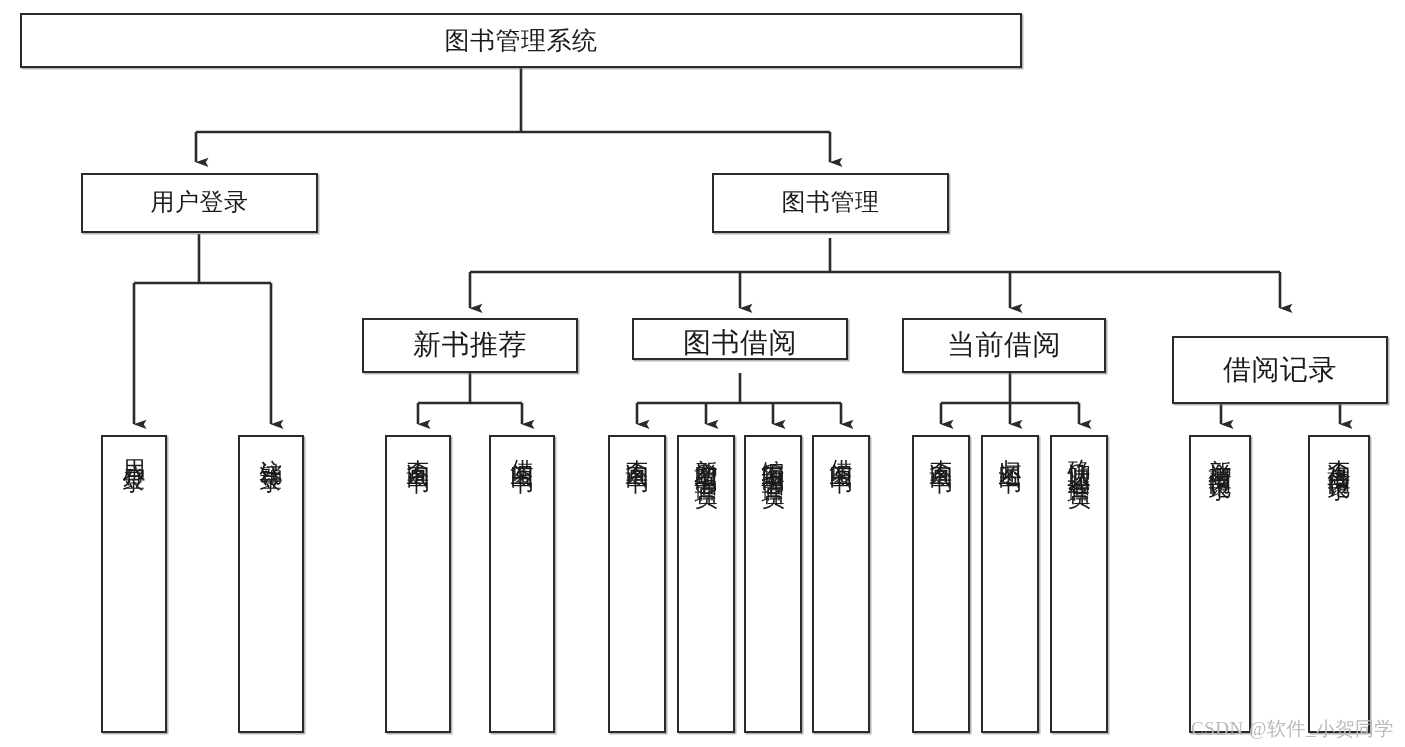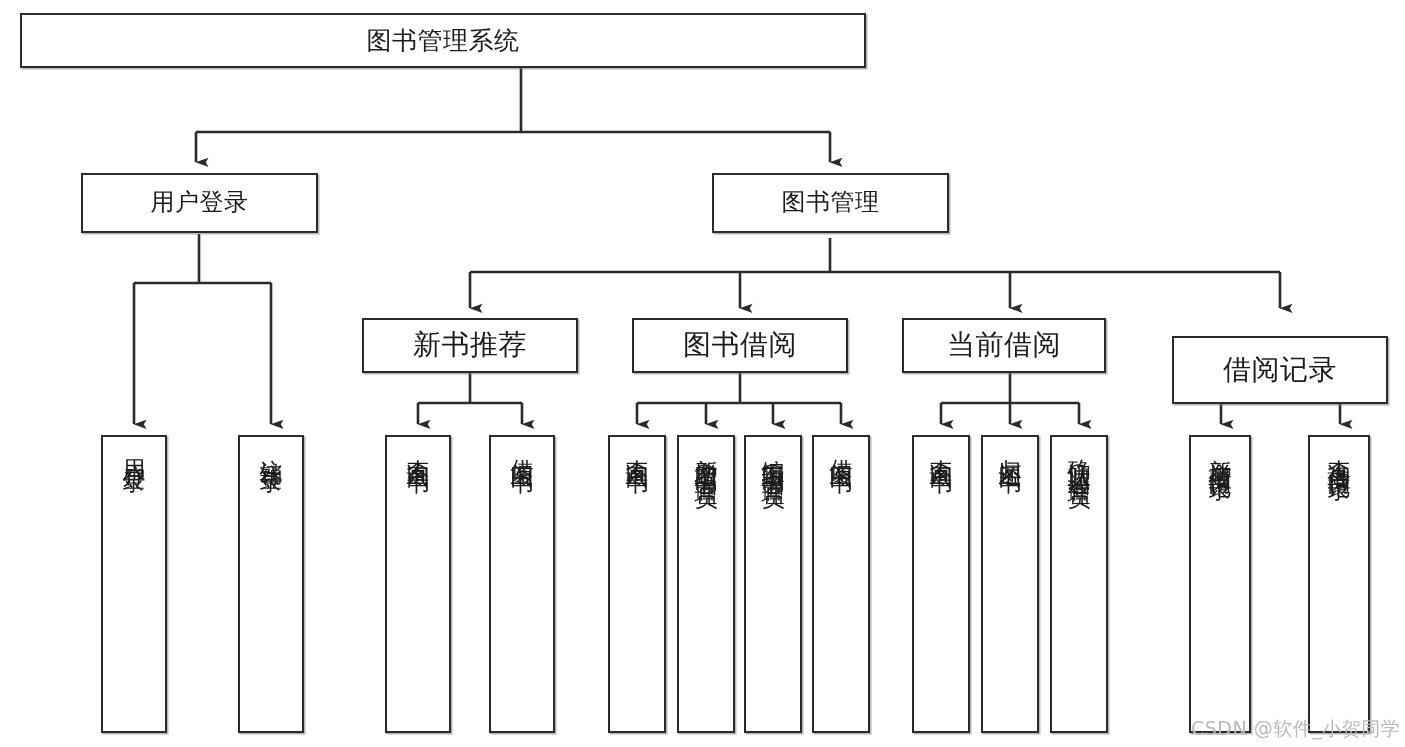--- a/index.html
+++ b/index.html
@@ -60,20 +60,21 @@
   .node-root .label   { font-size: 25px; }
   .node-l1 .label     { font-size: 24px; }
   .node-l2 .label     { font-size: 28px; }
   .node-leaf .label   { font-size: 23px; }
   .watermark {
     position: absolute;
     color: #b9b9b9;
     font-size: 19px;
     white-space: nowrap;
     letter-spacing: 0.5px;
+    font-family: Liberation Serif, serif;
   }
 </style>
 </head>
 <body>
 
 <div id="diagram-canvas">
 
   <svg id="edge-layer" viewBox="0 0 1405 747" width="1405" height="747">
     <defs>
       <marker id="arrow" viewBox="0 0 12 14" refX="5.5" refY="13" markerWidth="12" markerHeight="14" orient="auto-start-reverse" markerUnits="userSpaceOnUse">
@@ -117,37 +118,37 @@
       <path d="M1010,403 L1010,424" marker-end="url(#arrow)"></path>
       <path d="M1079,403 L1079,424" marker-end="url(#arrow)"></path>
 
       <path d="M1280,373 L1280,403"></path>
       <path d="M1221,403 L1340,403"></path>
       <path d="M1221,403 L1221,424" marker-end="url(#arrow)"></path>
       <path d="M1340,403 L1340,424" marker-end="url(#arrow)"></path>
     </g>
   </svg>
 
-  <div class="node horizontal node-root" style="left:20px; top:13px; width:846px; height:55px;">
+  <div class="node horizontal node-root" style="left:20px; top:13px; width:1002px; height:55px;">
     <span class="label">图书管理系统</span>
   </div>
 
   <div class="node horizontal node-l1" style="left:81px; top:173px; width:237px; height:60px;">
     <span class="label">用户登录</span>
   </div>
 
   <div class="node horizontal node-l1" style="left:712px; top:173px; width:237px; height:60px;">
     <span class="label">图书管理</span>
   </div>
 
   <div class="node horizontal node-l2" style="left:362px; top:318px; width:216px; height:55px;">
     <span class="label">新书推荐</span>
   </div>
 
-  <div class="node horizontal node-l2" style="left:632px; top:318px; width:216px; height:55px;">
+  <div class="node horizontal node-l2" style="left:632px; top:318px; width:216px; height:42px;align-items:flex-end;">
     <span class="label">图书借阅</span>
   </div>
 
   <div class="node horizontal node-l2" style="left:902px; top:318px; width:204px; height:55px;">
     <span class="label">当前借阅</span>
   </div>
 
   <div class="node horizontal node-l2" style="left:1172px; top:336px; width:216px; height:68px;justify-content:center;">
     <span class="label">借阅记录</span>
   </div>

